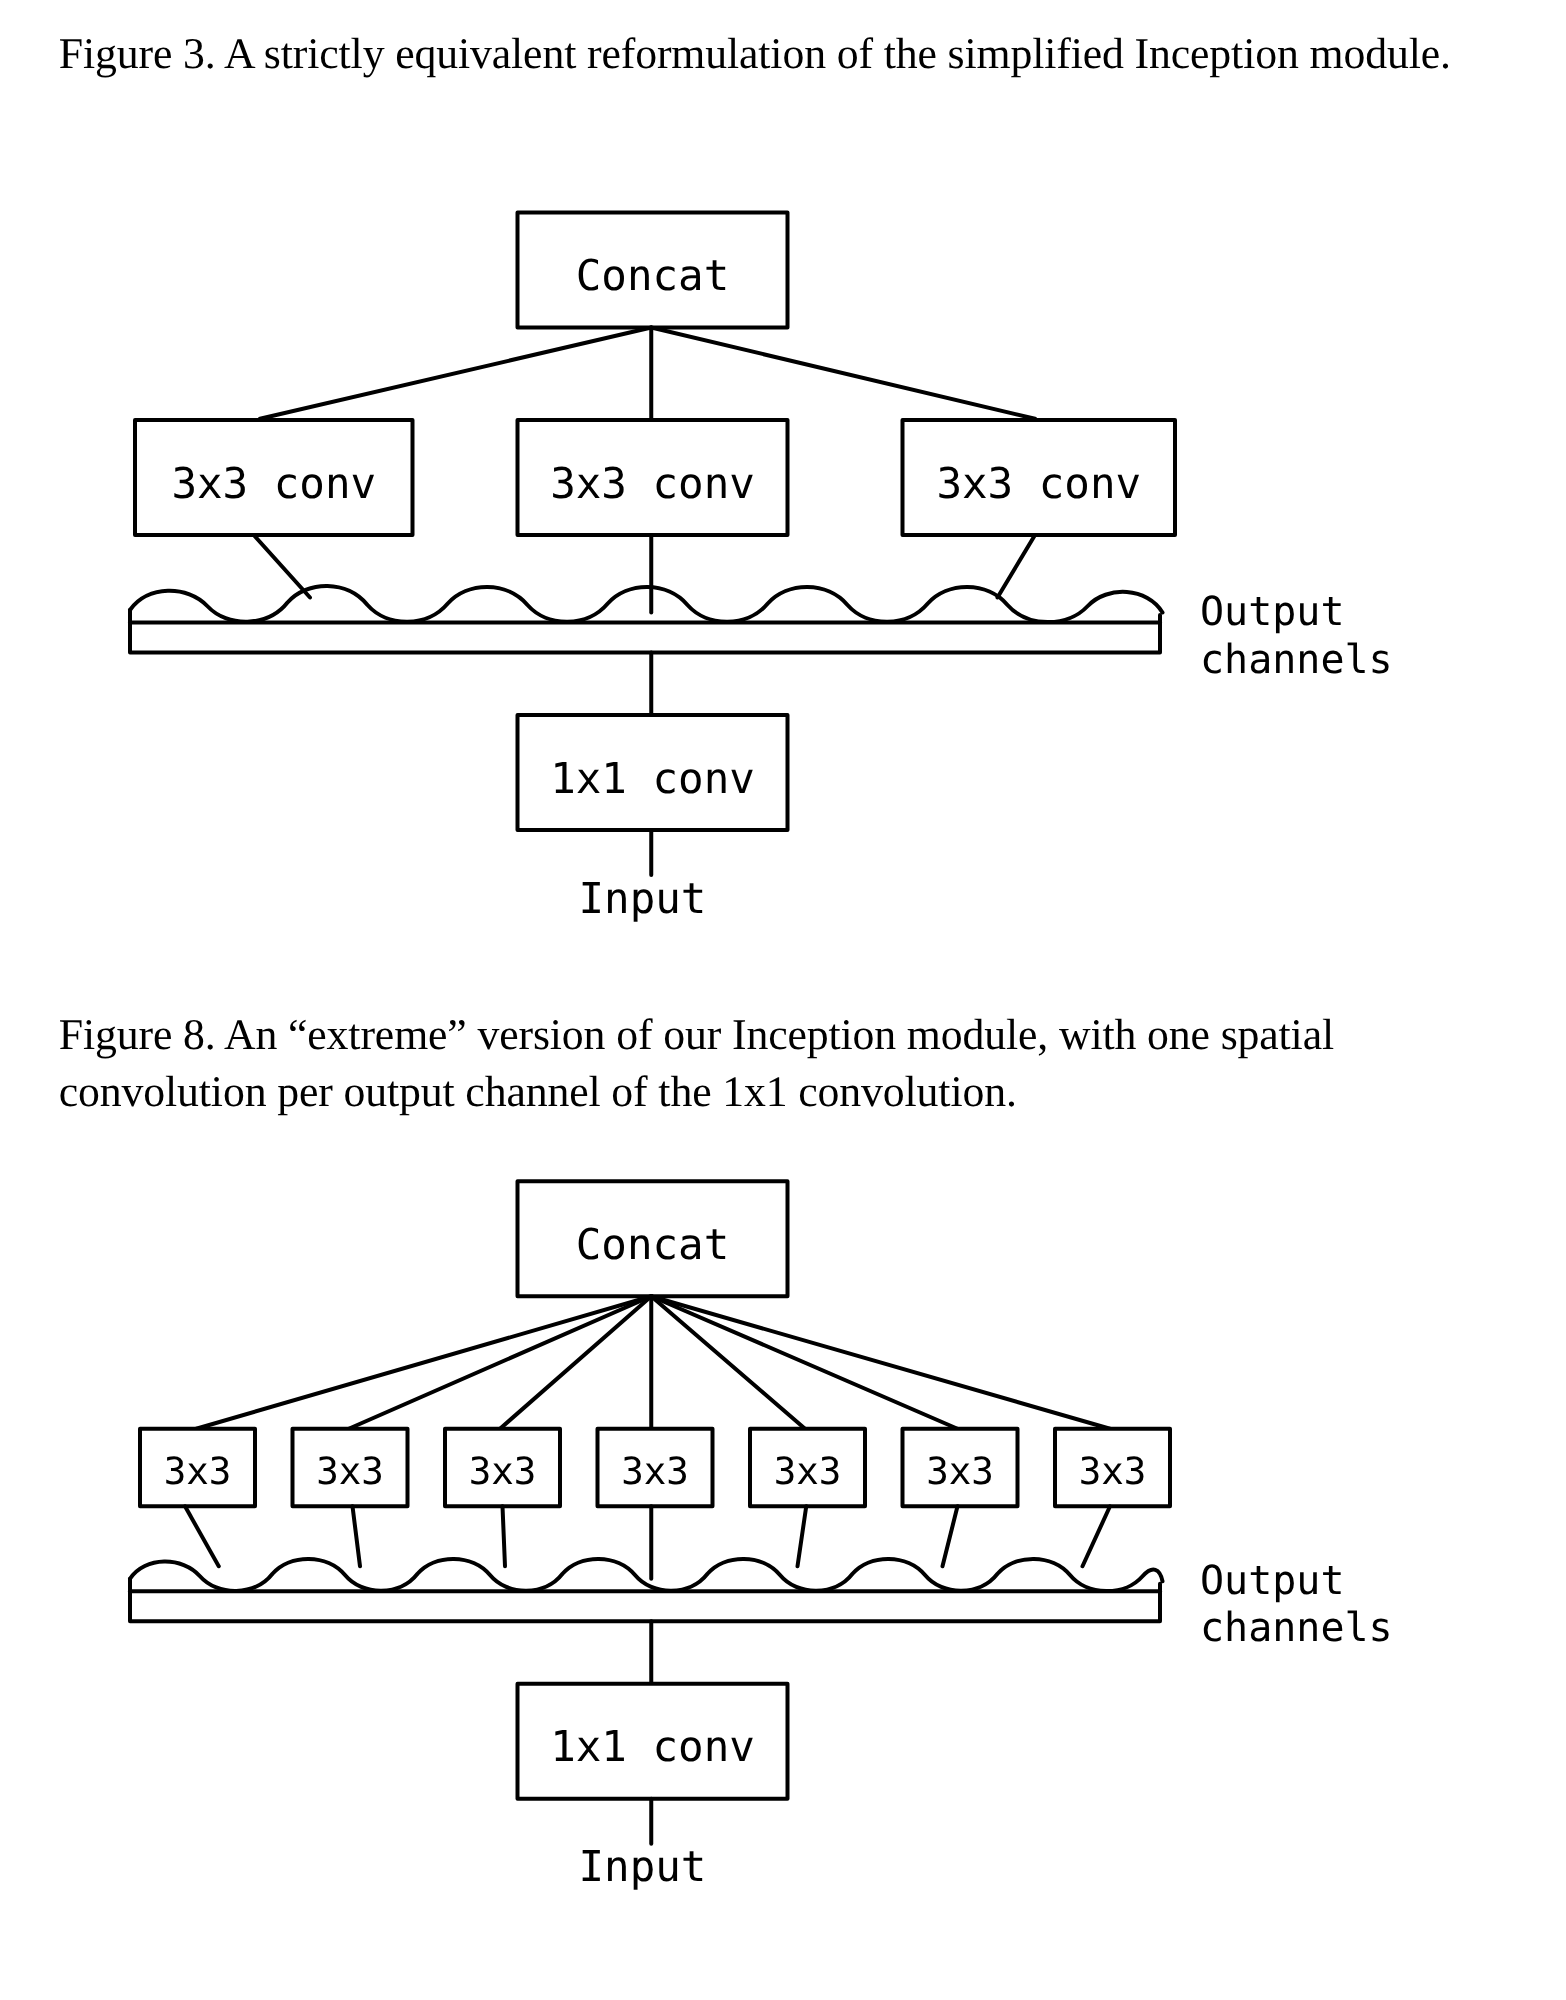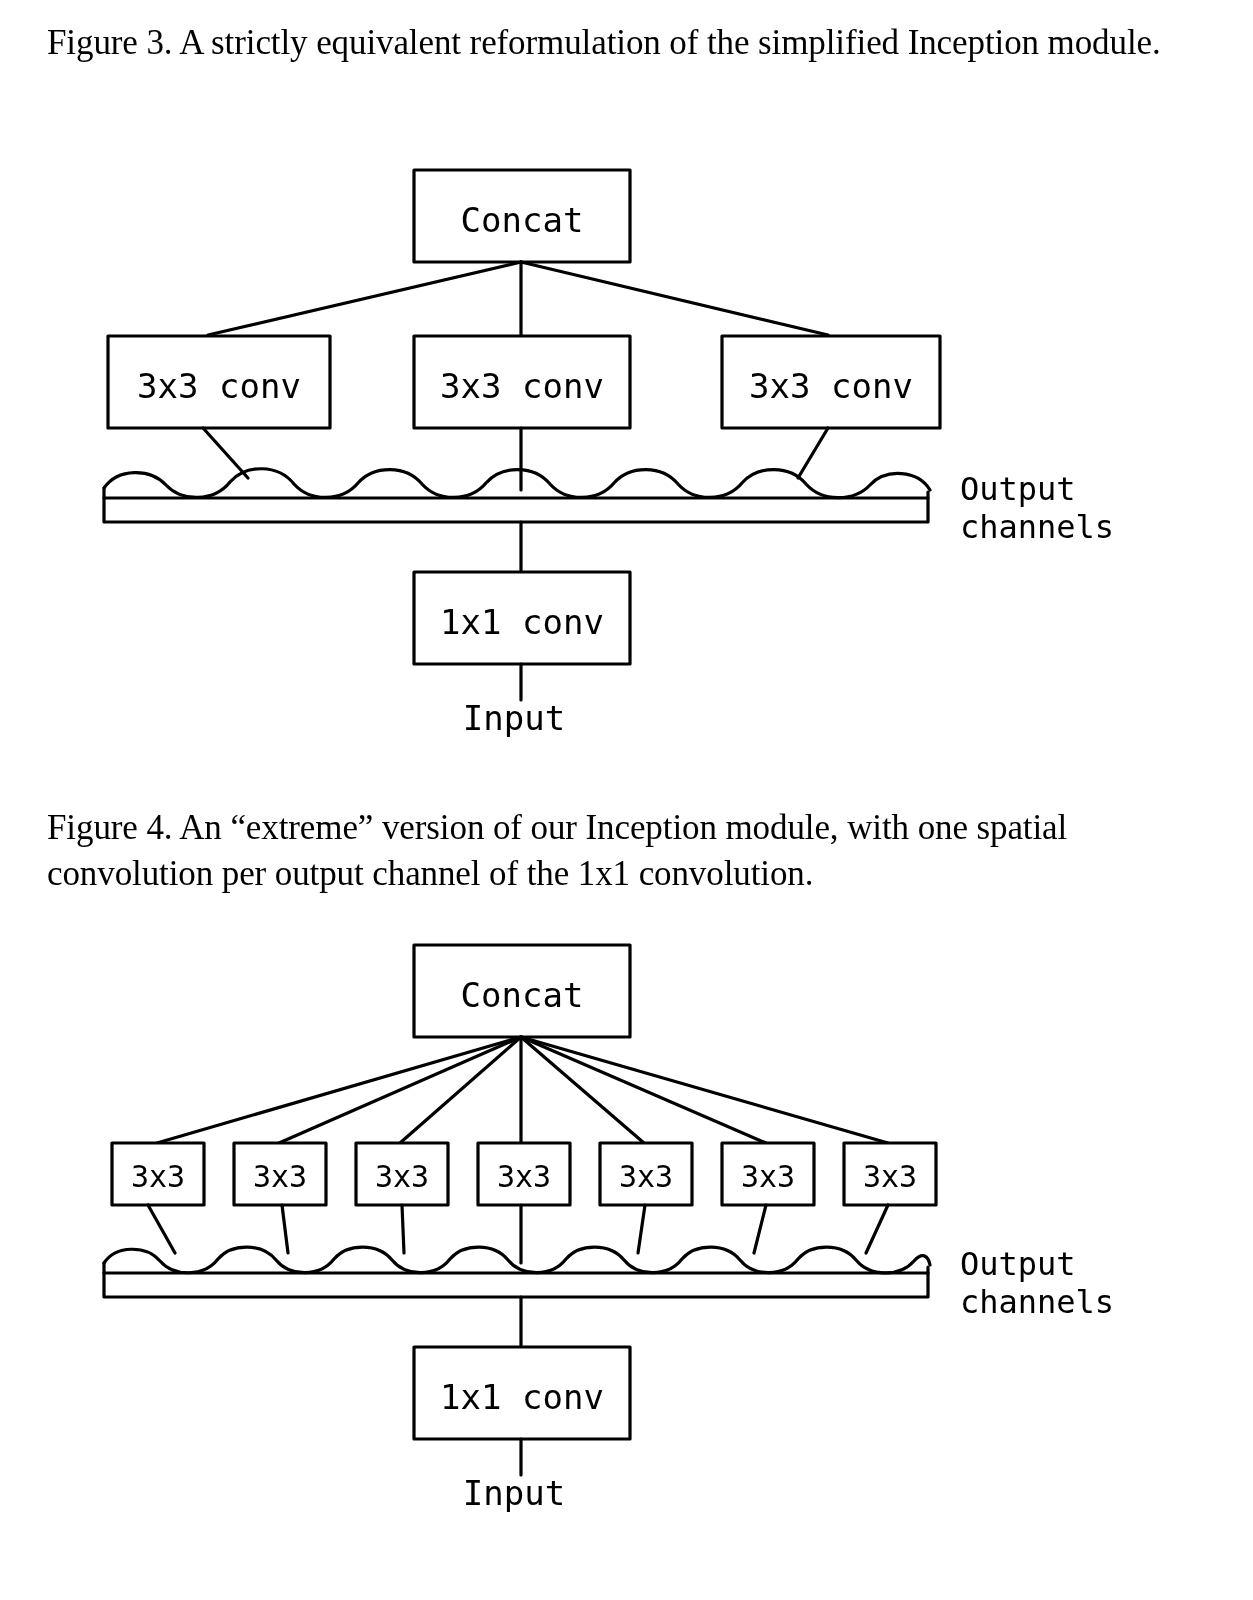--- a/index.html
+++ b/index.html
@@ -114,21 +114,21 @@
       <text class="mono" x="831" y="258" font-size="34" text-anchor="middle">3x3 conv</text>
 
       <text class="mono" x="960" y="360" font-size="32" text-anchor="start">Output</text>
       <text class="mono" x="960" y="398" font-size="32" text-anchor="start">channels</text>
 
       <text class="mono" x="522" y="494" font-size="34" text-anchor="middle">1x1 conv</text>
       <text class="mono" x="514" y="590" font-size="34" text-anchor="middle">Input</text>
     </svg>
   </div>
 
-  <div class="caption" id="caption-fig4">Figure 4. An “extreme” version of our Inception module, with one spatial convolution per output channel of the 1x1 convolution.</div>
+  <div class="caption" id="caption-fig4">Figure 8. An “extreme” version of our Inception module, with one spatial convolution per output channel of the 1x1 convolution.</div>
 
   <div class="figure" id="figure-4">
     <svg class="fig-svg" width="1253" height="640" viewBox="0 0 1253 640">
       <g fill="none" stroke="#000" stroke-width="3.2" stroke-linecap="round" stroke-linejoin="round">
 
         <rect x="414" y="30" width="216" height="92" fill="#fff"></rect>
 
         <path d="M 521 122 L 157 228"></path>
         <path d="M 521 122 L 279 228"></path>
         <path d="M 521 122 L 400 228"></path>

